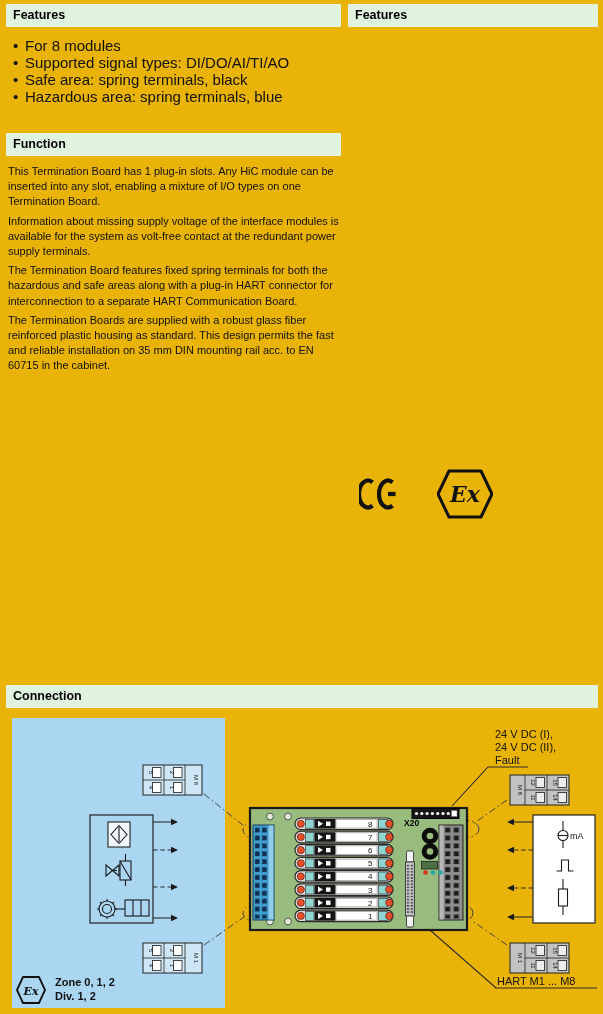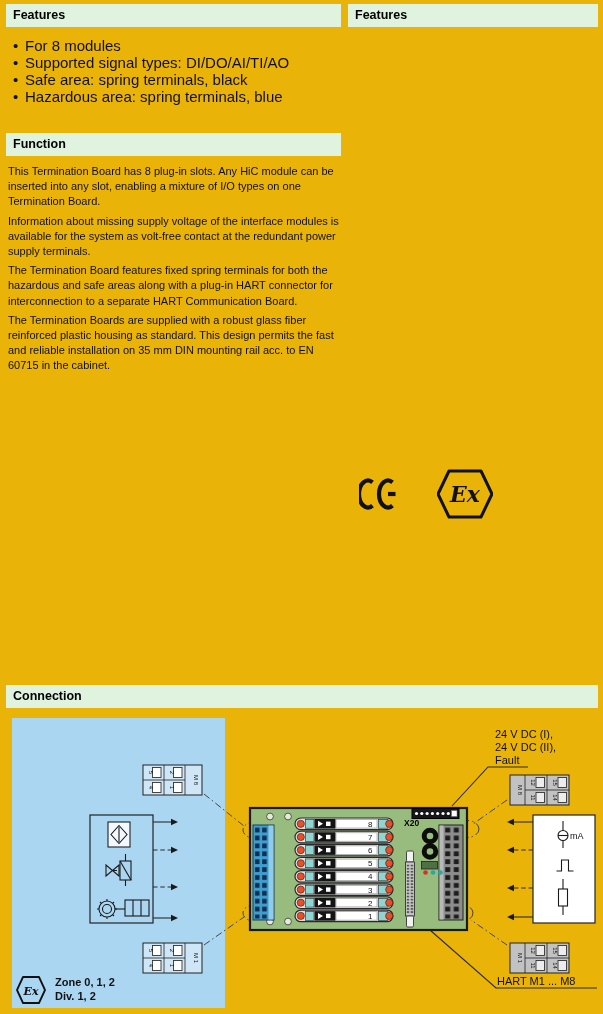--- a/index.html
+++ b/index.html
@@ -60,21 +60,21 @@
   <ul class="features-list">
     <li>For 8 modules</li>
     <li>Supported signal types: DI/DO/AI/TI/AO</li>
     <li>Safe area: spring terminals, black</li>
     <li>Hazardous area: spring terminals, blue</li>
   </ul>
 
   <div class="bar" id="bar-function"><span>Function</span></div>
 
   <div class="function-text">
-    <p>This Termination Board has 8 plug-in slots. Any HiC module can be inserted into any slot, enabling a mixture of I/O types on one Termination Board.</p>
+    <p>This Termination Board has 1 plug-in slots. Any HiC module can be inserted into any slot, enabling a mixture of I/O types on one Termination Board.</p>
     <p>Information about missing supply voltage of the interface modules is available for the system as volt-free contact at the redundant power supply terminals.</p>
     <p>The Termination Board features fixed spring terminals for both the hazardous and safe areas along with a plug-in HART connector for interconnection to a separate HART Communication Board.</p>
     <p>The Termination Boards are supplied with a robust glass fiber reinforced plastic housing as standard. This design permits the fast and reliable installation on 35 mm DIN mounting rail acc. to EN 60715 in the cabinet.</p>
   </div>
 
   <svg class="marks" style="left:359px; top:476px;" width="42" height="36" viewBox="0 0 42 36">
     <path d="M13.5,6.3 A9,13.5 0 1 0 13.5,29.7" stroke="#111" stroke-width="4.2" fill="none"></path>
     <path d="M33.5,6.3 A9,13.5 0 1 0 33.5,29.7" stroke="#111" stroke-width="4.2" fill="none"></path>
     <path d="M29,18 L36.5,18" stroke="#111" stroke-width="4.2" fill="none"></path>
   </svg>

